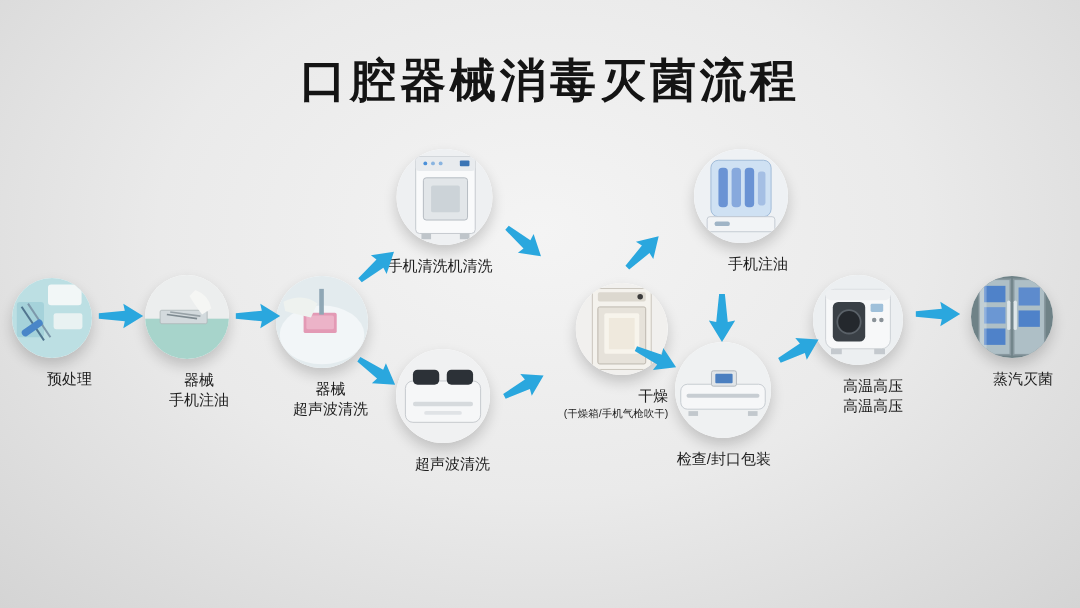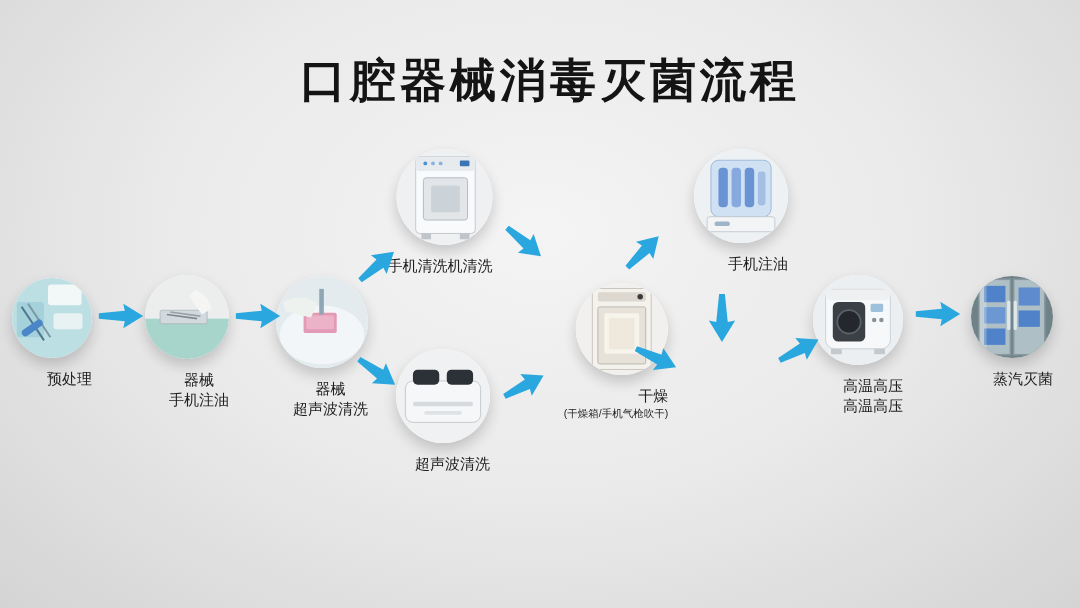--- a/index.html
+++ b/index.html
@@ -162,20 +162,36 @@
         <rect x="68" y="24" width="8" height="36" rx="3" fill="#a5bfe4"></rect>
         <rect x="14" y="72" width="72" height="16" rx="3" fill="#f2f4f6" stroke="#c3cad1"></rect>
         <rect x="22" y="77" width="16" height="5" rx="2" fill="#9fb4c6"></rect>
       </svg>
     </div>
     <div class="label">
       <span>手机注油</span>
     </div>
   </div>
 
+  <div class="node" style="left:723px;top:342px">
+    <div class="circle" style="width:96px;height:96px">
+      <svg viewBox="0 0 100 100">
+        <rect width="100" height="100" fill="#eff1f2"></rect>
+        <rect x="6" y="44" width="88" height="26" rx="7" fill="#f6f7f8" stroke="#c5cbd0"></rect>
+        <rect x="38" y="30" width="26" height="16" rx="2" fill="#e1e5e8" stroke="#b2b8be"></rect>
+        <rect x="42" y="33" width="18" height="10" rx="1" fill="#4b7fc0"></rect>
+        <rect x="12" y="54" width="76" height="4" rx="2" fill="#c7cdd2"></rect>
+        <rect x="14" y="72" width="10" height="5" fill="#c2c8cd"></rect>
+          <rect x="76" y="72" width="10" height="5" fill="#c2c8cd"></rect>
+      </svg>
+    </div>
+    <div class="label">
+      <span>检查/封口包装</span>
+    </div>
+  </div>
 
   <div class="node" style="left:858px;top:275px">
     <div class="circle" style="width:90px;height:90px">
       <svg viewBox="0 0 100 100">
         <rect width="100" height="100" fill="#eceff1"></rect>
         <rect x="14" y="16" width="72" height="66" rx="10" fill="#f7f8f9" stroke="#c9ced3"></rect>
         <rect x="14" y="16" width="72" height="12" rx="6" fill="#eef0f2"></rect>
         <rect x="22" y="30" width="36" height="44" rx="6" fill="#3a4046"></rect>
         <circle cx="40" cy="52" r="13" fill="#24282d" stroke="#5a6168" stroke-width="2"></circle>
         <rect x="64" y="32" width="14" height="9" rx="1.5" fill="#9fc0da"></rect>

